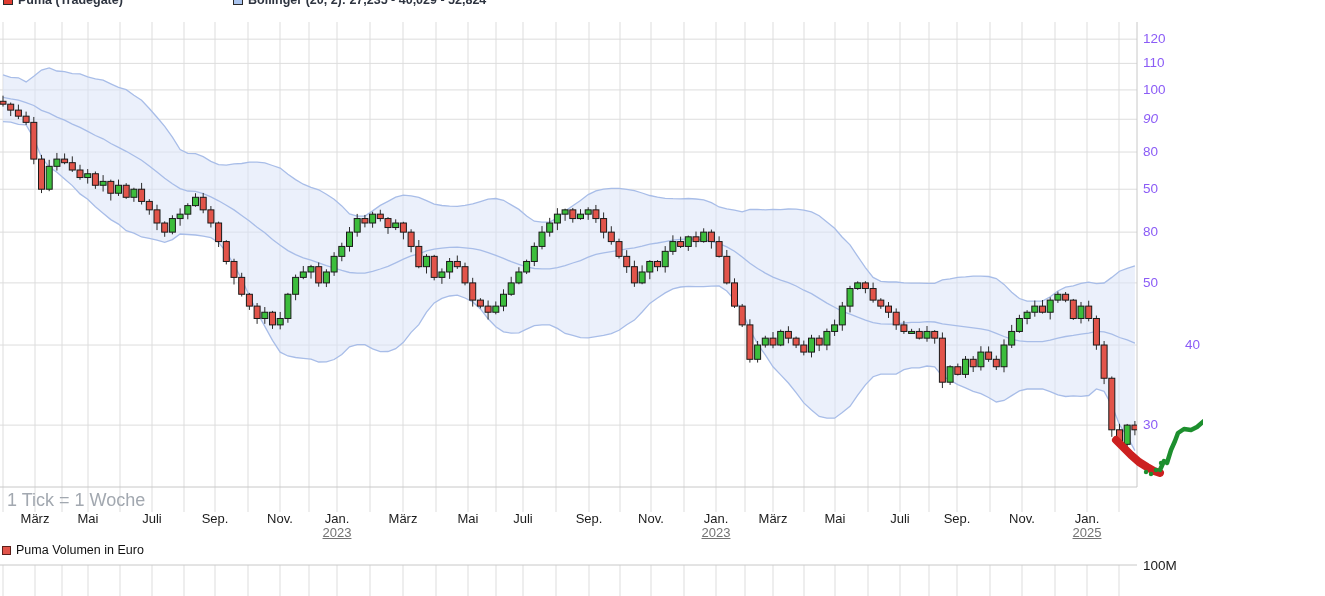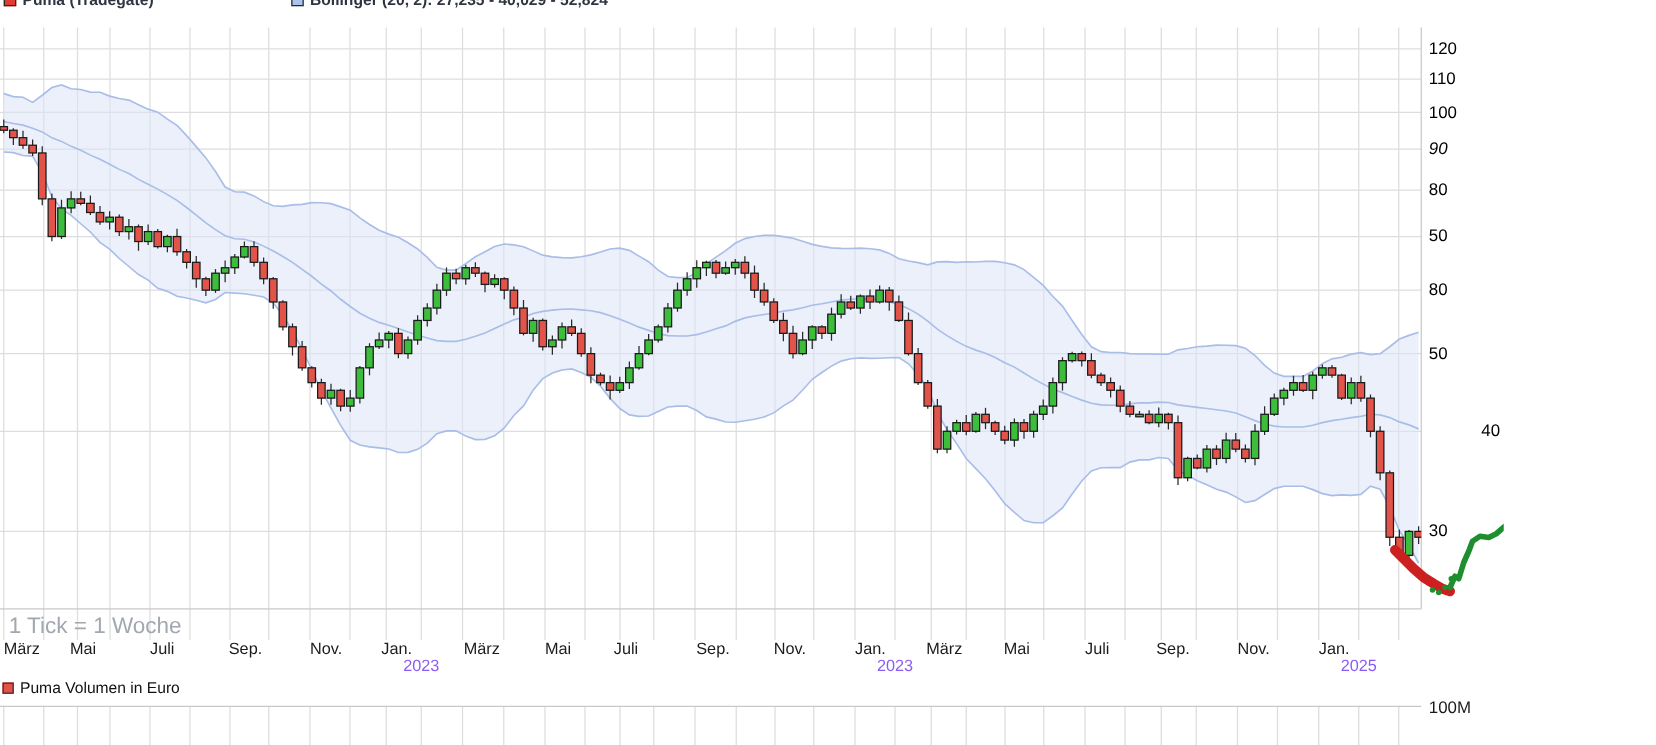--- a/index.html
+++ b/index.html
@@ -2,23 +2,23 @@
 <html><head>
 <meta charset="utf-8">
 <style>
   html,body{margin:0;padding:0;background:#fff;}
   .stage{position:relative;width:1203px;height:596px;background:#ffffff;overflow:hidden;
          font-family:"Liberation Sans",sans-serif;}
   svg.chart{position:absolute;left:0;top:0;}
   .legend-item{position:absolute;top:-7px;display:flex;align-items:center;
                font-size:12.5px;font-weight:700;color:#2e3440;white-space:nowrap;}
   .sw{width:10px;height:10px;border:1px solid #2a2a2a;display:inline-block;margin-right:5px;box-sizing:border-box;}
-  .ylabel{position:absolute;left:1143px;font-size:13.5px;color:#000000;}
-  .xlabel{position:absolute;top:511px;width:64px;margin-left:-32px;font-size:13px;color:#1b1b1b;}
-  .xyear{position:absolute;top:525px;width:64px;margin-left:-32px;text-align:center;font-size:13px;color:#8b5cf6;}
+  .ylabel{position:absolute;left:1143px;font-size:13.5px;color:#8b5cf6;}
+  .xlabel{position:absolute;top:511px;width:64px;margin-left:-32px;text-align:center;font-size:13px;color:#1b1b1b;}
+  .xyear{position:absolute;top:525px;width:64px;margin-left:-32px;text-align:center;font-size:13px;color:#737373;text-decoration:underline;}
   .ticknote{position:absolute;left:7px;top:490px;font-size:18px;color:#a2a8b0;}
   .vol-legend{position:absolute;left:2px;top:543px;display:flex;align-items:center;
               font-size:12.5px;color:#101010;white-space:nowrap;}
   .vol-axis{position:absolute;left:1143px;top:558px;font-size:13.5px;color:#1b1b1b;}
 </style>
 </head>
 <body>
 
 <div class="stage">
 

